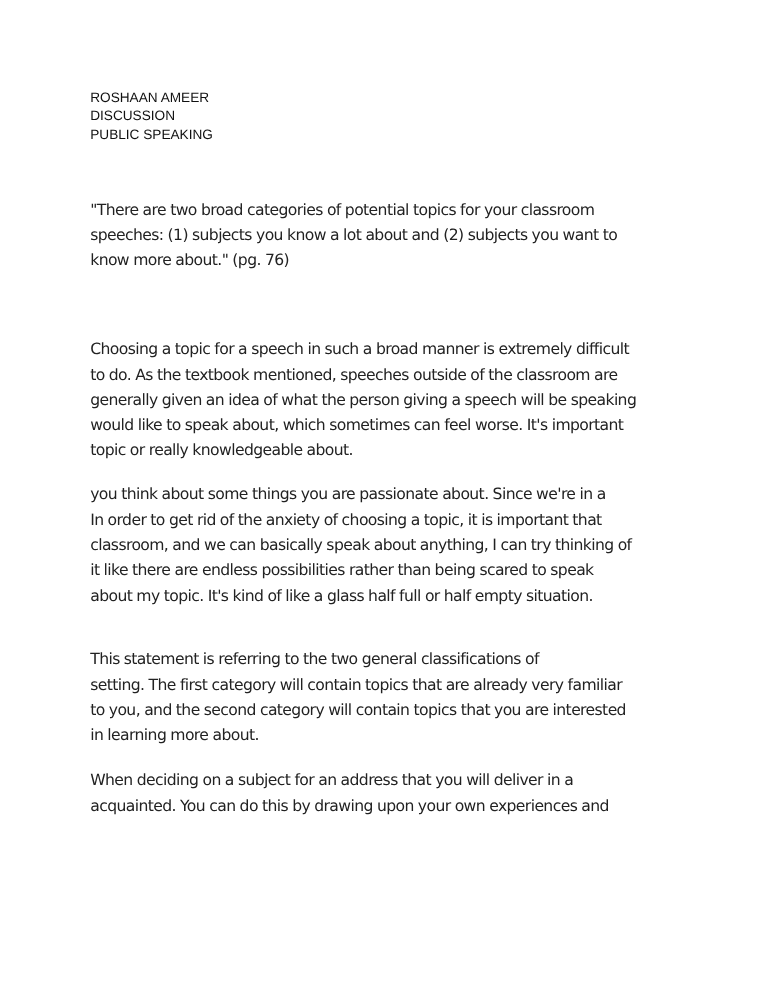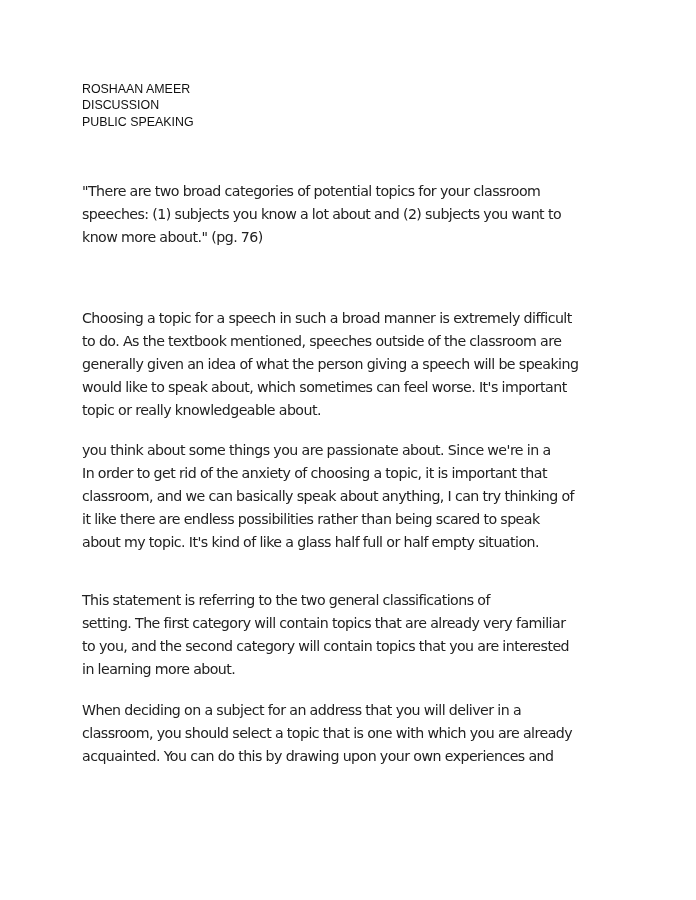--- a/index.html
+++ b/index.html
@@ -82,16 +82,15 @@
 
   <div class="body-text" id="p4">
     <span class="line">This statement is referring to the two general classifications of</span>
     <span class="line">setting. The first category will contain topics that are already very familiar</span>
     <span class="line">to you, and the second category will contain topics that you are interested</span>
     <span class="line">in learning more about.</span>
   </div>
 
   <div class="body-text" id="p5">
     <span class="line">When deciding on a subject for an address that you will deliver in a</span>
-    <span class="line">classroom, you should select a topic that is one with which you are already</span>
     <span class="line">acquainted. You can do this by drawing upon your own experiences and</span>
   </div>
 </div>
 
 </body></html>

